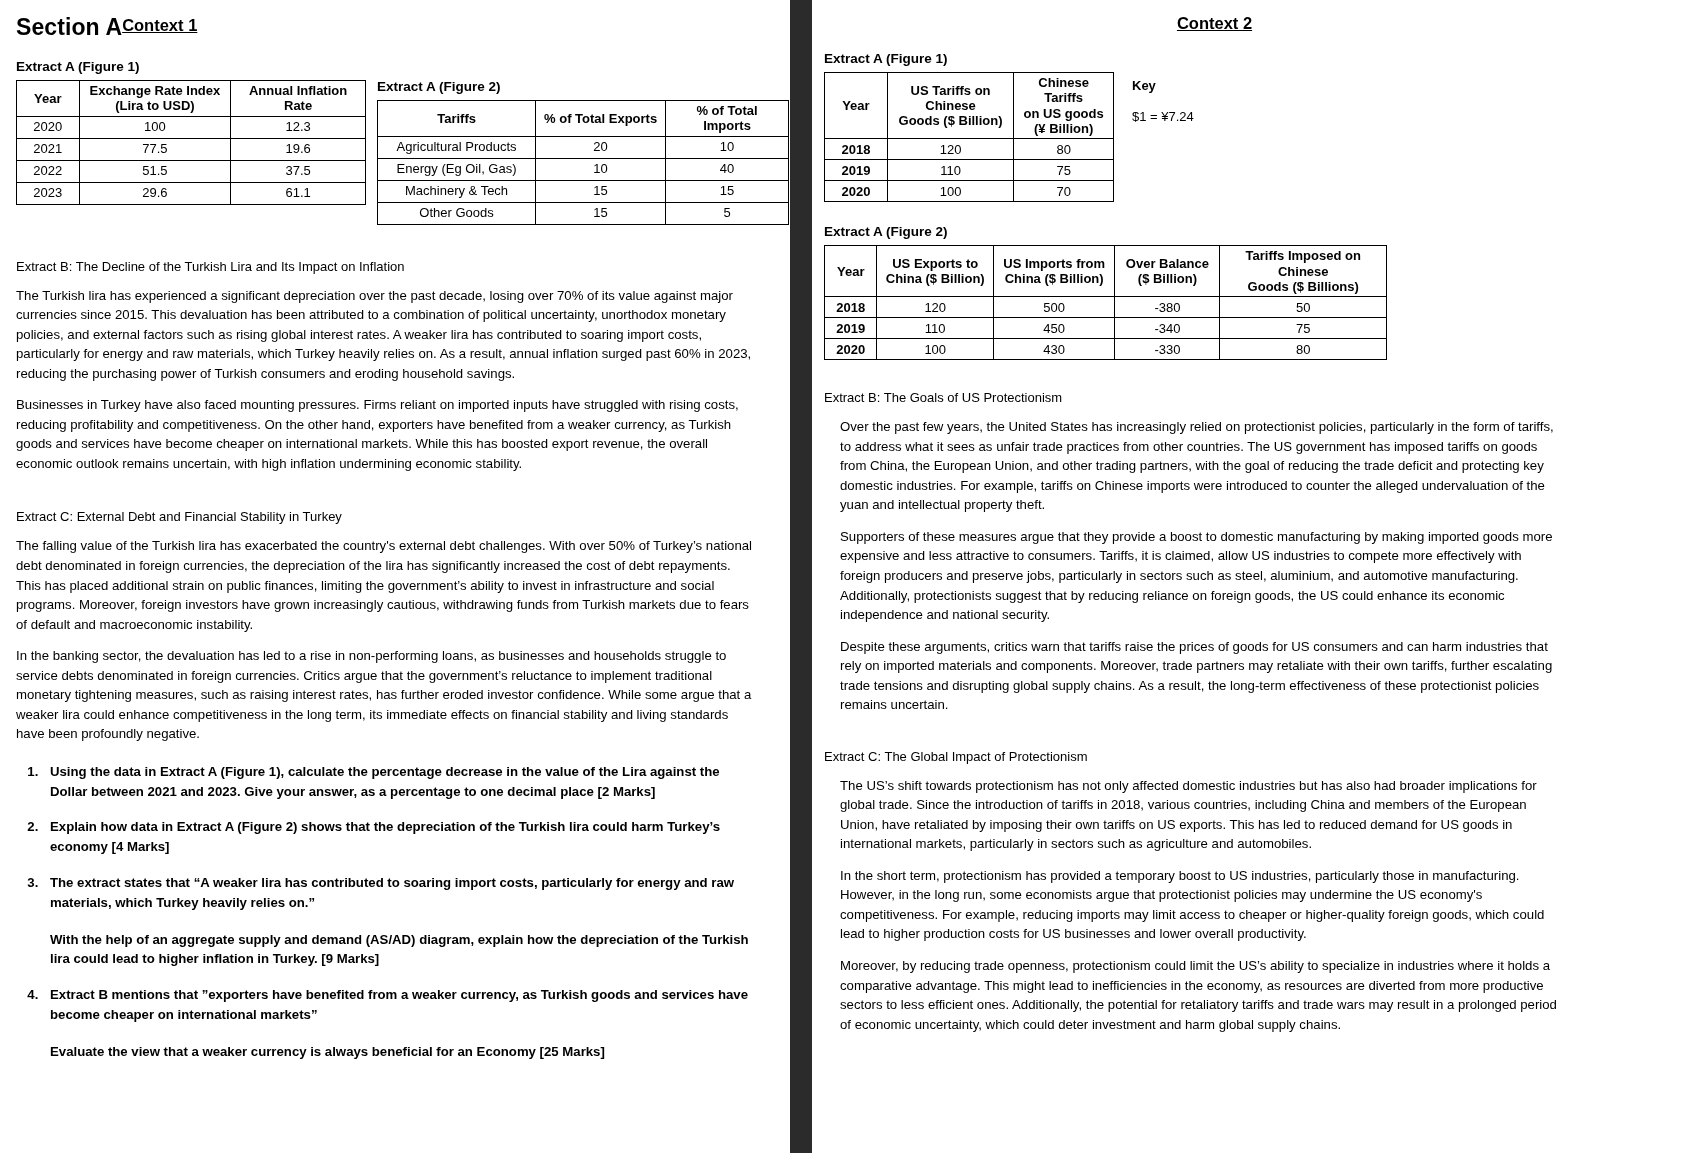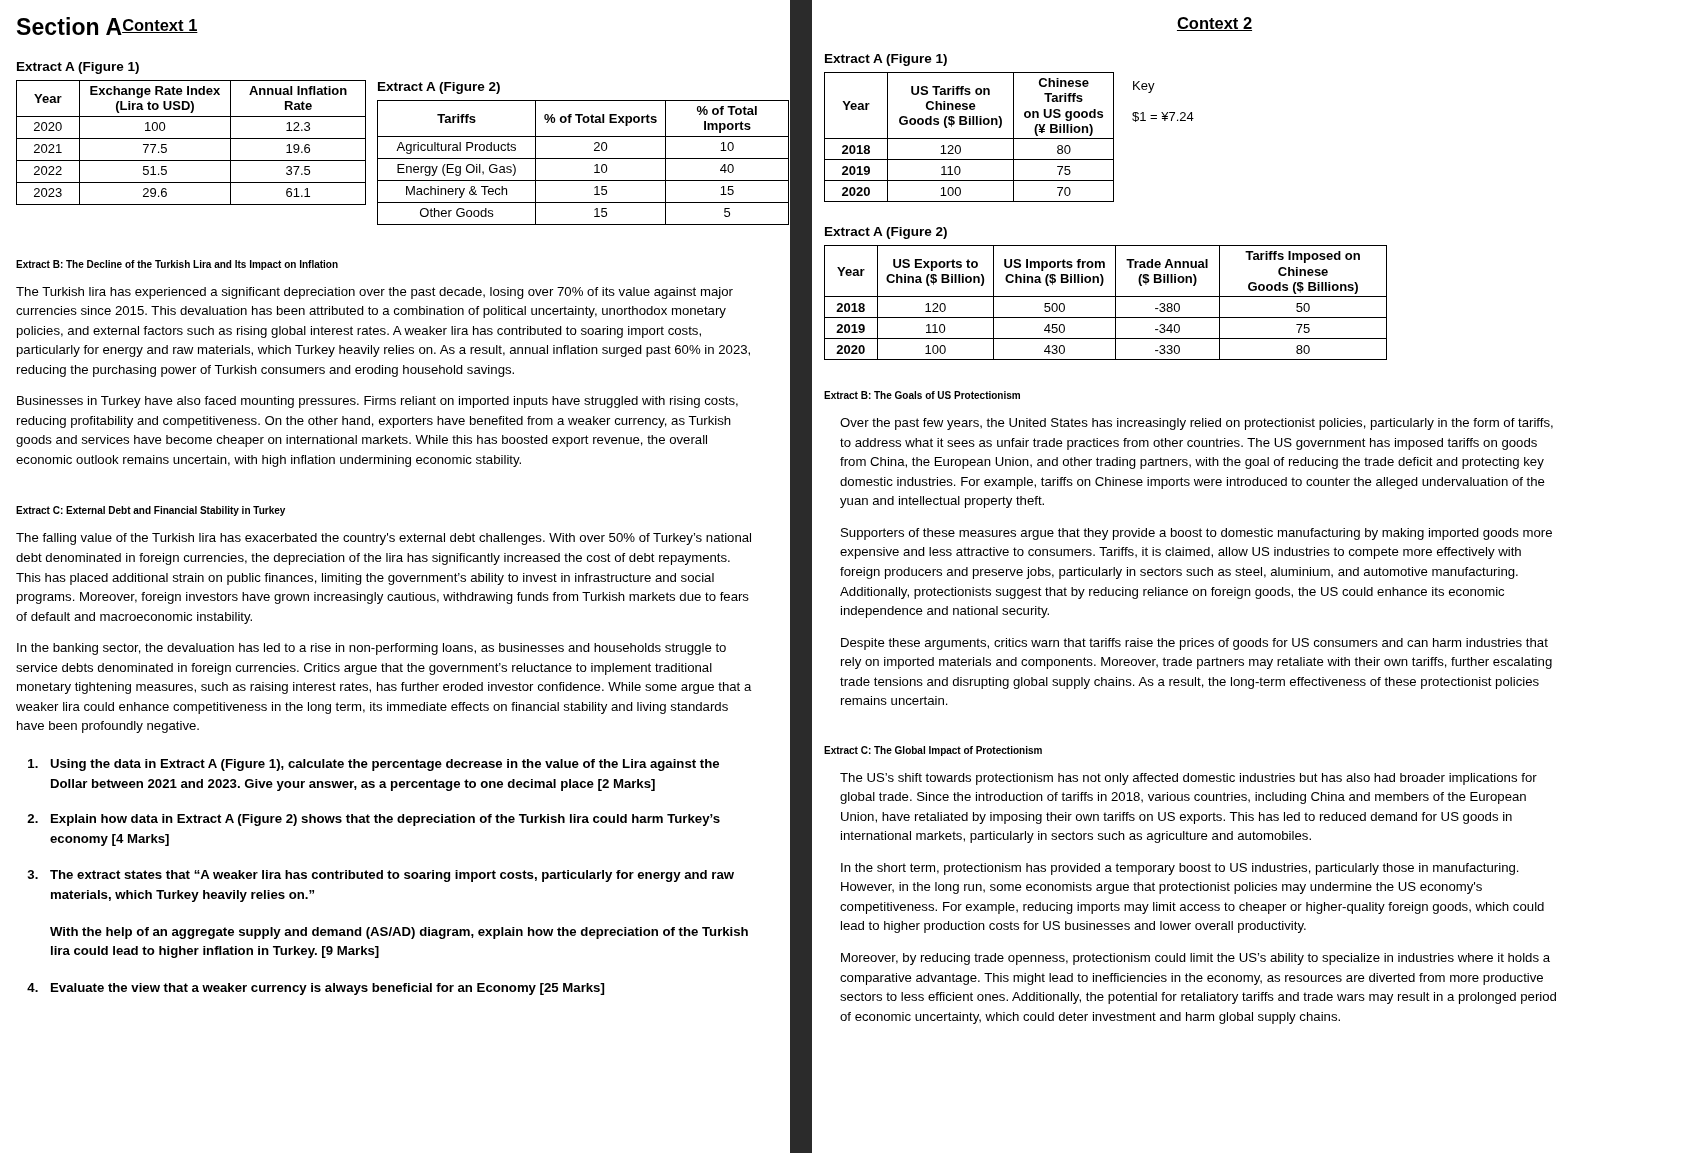--- a/index.html
+++ b/index.html
@@ -130,27 +130,27 @@
 
   .r1-row {
     display: flex;
     align-items: flex-start;
   }
   .key-box {
     margin-left: 18px;
     font-size: 13px;
     padding-top: 6px;
   }
-  .key-box .key-title { font-weight: normal; margin-bottom: 16px; }
+  .key-box .key-title { font-weight: bold; margin-bottom: 16px; }
   .key-box .key-val { }
 
   
   .extract-head {
-    font-size: 10px;
-    font-weight: bold;
+    font-size: 13px;
+    font-weight: normal;
     margin: 0 0 12px 0;
   }
   p.body {
     font-size: 13.2px;
     line-height: 1.48;
     margin: 0 0 12px 0;
     text-align: left;
   }
   .left-prose { margin-top: 34px; width: 740px; }
   .right-prose { width: 722px; margin-left: 16px; }
@@ -282,20 +282,21 @@
           <p>Using the data in Extract A (Figure 1), calculate the percentage decrease in the value of the Lira against the Dollar between 2021 and 2023. Give your answer, as a percentage to one decimal place [2 Marks]</p>
         </li>
         <li>
           <p>Explain how data in Extract A (Figure 2) shows that the depreciation of the Turkish lira could harm Turkey’s economy [4 Marks]</p>
         </li>
         <li>
           <p>The extract states that “A weaker lira has contributed to soaring import costs, particularly for energy and raw materials, which Turkey heavily relies on.”</p>
           <p class="sub">With the help of an aggregate supply and demand (AS/AD) diagram, explain how the depreciation of the Turkish lira could lead to higher inflation in Turkey. [9 Marks]</p>
         </li>
         <li>
+          <p>Extract B mentions that ”exporters have benefited from a weaker currency, as Turkish goods and services have become cheaper on international markets”</p>
           <p class="sub">Evaluate the view that a weaker currency is always beneficial for an Economy [25 Marks]</p>
         </li>
       </ol>
     </div>
 
   </div>
 
   <div class="divider"></div>
 
   <div class="col-right">
@@ -355,21 +356,21 @@
             <th>Year</th>
             <th>
               <span>US Exports to</span><br>
               <span>China ($ Billion)</span>
             </th>
             <th>
               <span>US Imports from</span><br>
               <span>China ($ Billion)</span>
             </th>
             <th>
-              <span>Trade Annual</span><br>
+              <span>Over Balance</span><br>
               <span>($ Billion)</span>
             </th>
             <th>
               <span>Tariffs Imposed on Chinese</span><br>
               <span>Goods ($ Billions)</span>
             </th>
           </tr>
         </thead>
         <tbody>
           <tr>

